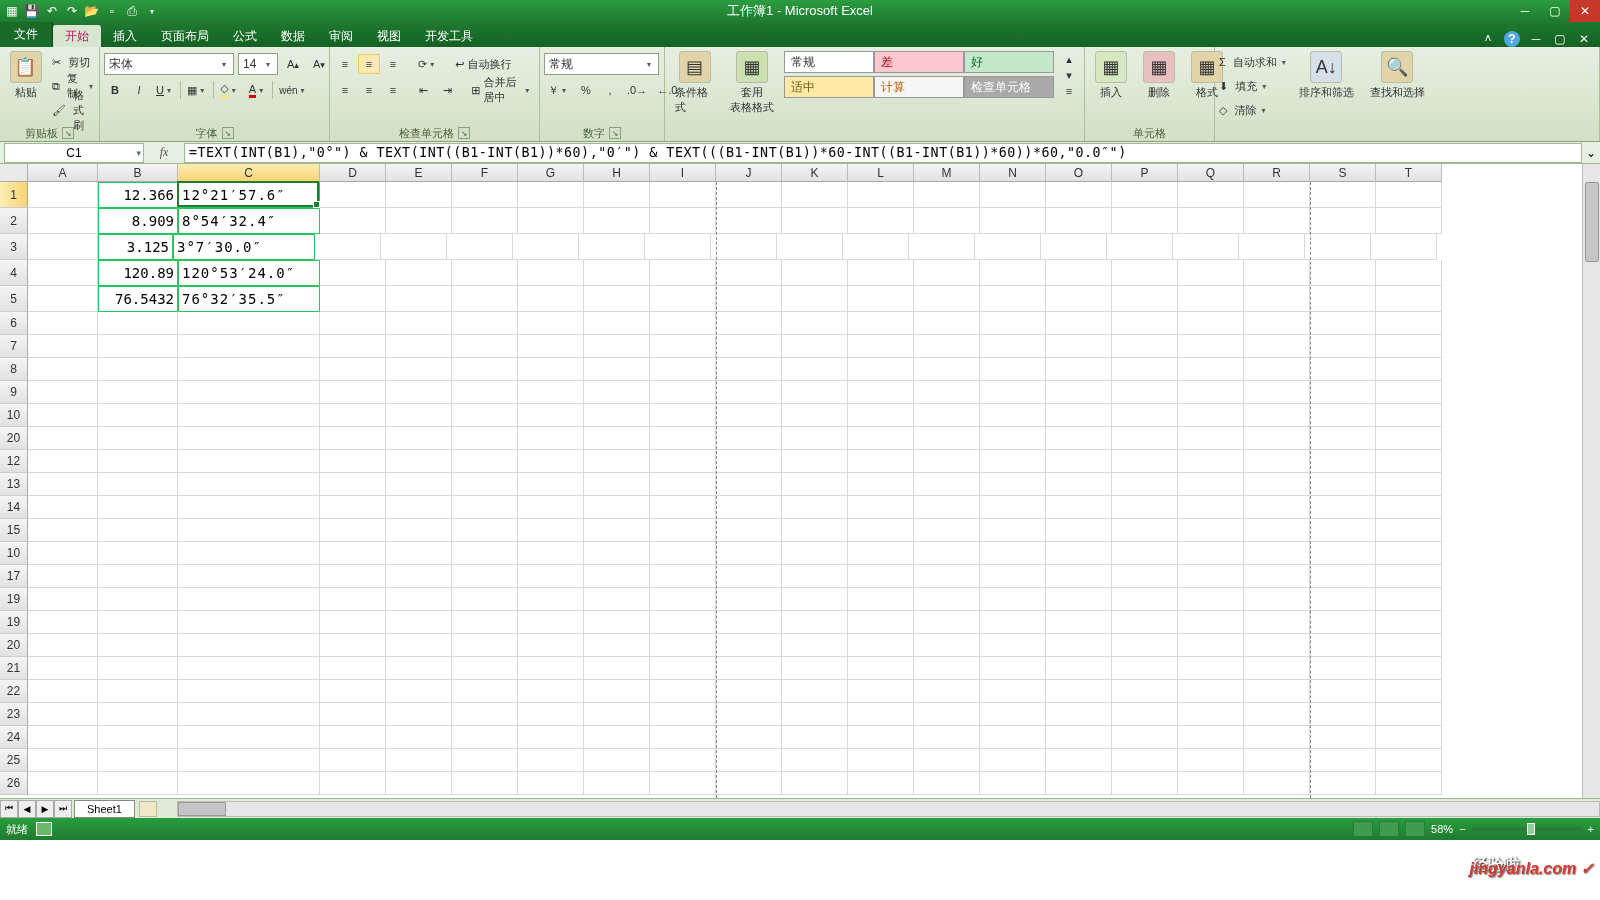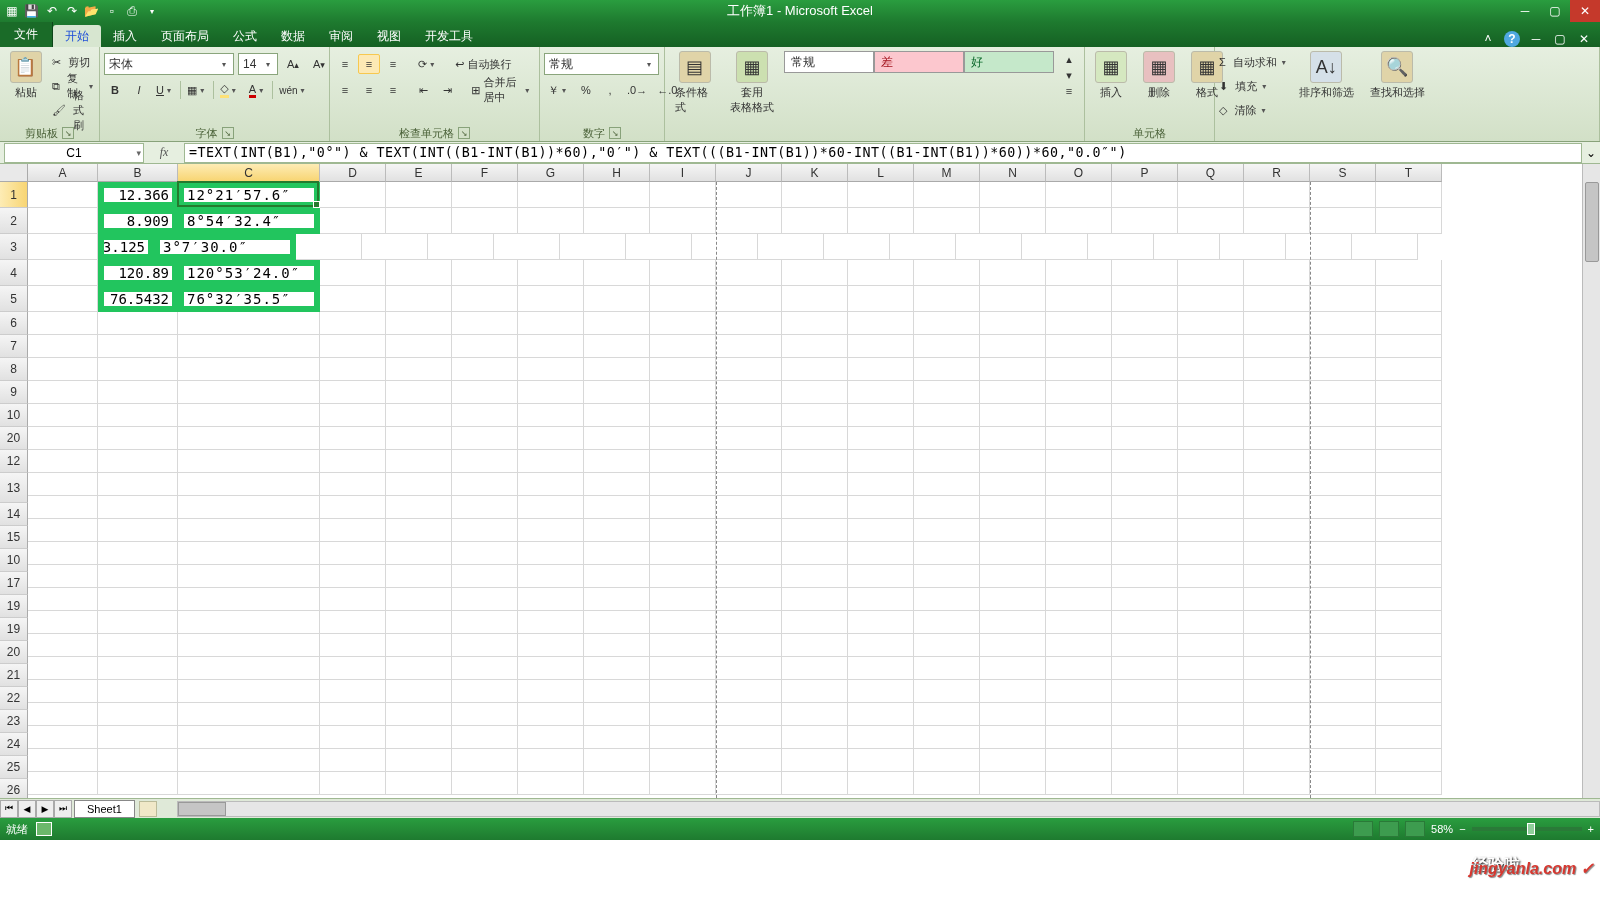--- a/index.html
+++ b/index.html
@@ -7,21 +7,21 @@
 .titlebar{height:22px;background:linear-gradient(to bottom,#2a9d3f,#1e7a2f);display:flex;align-items:center;color:#fff;font-size:11px;position:relative;}
 .titlebar .qat{display:flex;align-items:center;gap:4px;padding:0 4px;}
 .titlebar .qat .ic{width:16px;height:16px;display:flex;align-items:center;justify-content:center;font-size:12px;color:#fff;cursor:pointer;}
 .titlebar .title{position:absolute;left:50%;transform:translateX(-50%);font-size:13px;}
 .titlebar .winbtns{margin-left:auto;display:flex;}
 .titlebar .winbtns div{width:30px;height:22px;display:flex;align-items:center;justify-content:center;font-size:12px;}
 .titlebar .winbtns .close{background:#c5392b;}
 .tabbar{height:25px;background:linear-gradient(to bottom,#1e7a2f,#156023);display:flex;align-items:flex-end;color:#fff;font-size:12px;}
 .tabbar .file{background:#1a6b28;padding:4px 14px;height:25px;display:flex;align-items:center;border-right:1px solid #0c4518;}
 .tabbar .tab{padding:4px 12px;height:22px;display:flex;align-items:center;cursor:pointer;}
-.tabbar .tab.active{background:#d7e6d0;color:#1d4ed8;border-radius:3px 3px 0 0;}
+.tabbar .tab.active{background:#d7e6d0;color:#be185d;border-radius:3px 3px 0 0;}
 .tabbar .right{margin-left:auto;display:flex;gap:8px;padding-right:8px;color:#fff;font-size:12px;}
 .tabbar .right span{width:16px;height:16px;display:flex;align-items:center;justify-content:center;cursor:pointer;}
 .ribbon{height:95px;background:linear-gradient(to bottom,#e6efe0,#d2e0c7);border-bottom:1px solid #88a27a;display:flex;font-size:11px;color:#333;}
 .group{border-right:1px solid #acc09e;display:flex;flex-direction:column;padding:2px 4px 0 4px;}
 .group .body{flex:1;display:flex;align-items:flex-start;gap:4px;}
 .group .label{height:16px;text-align:center;font-size:11px;color:#4a6138;display:flex;align-items:center;justify-content:center;gap:4px;}
 .group .label .launcher{width:12px;height:12px;border:1px solid #88a27a;font-size:8px;display:flex;align-items:center;justify-content:center;}
 .vbtn{display:flex;flex-direction:column;align-items:center;justify-content:center;gap:2px;padding:2px 6px;cursor:pointer;}
 .vbtn .bigic{width:32px;height:32px;background:#e0d4a8;border:1px solid #bba;border-radius:3px;display:flex;align-items:center;justify-content:center;font-size:18px;}
 .smallrow{display:flex;align-items:center;gap:2px;height:22px;}
@@ -38,21 +38,21 @@
 .corner{position:absolute;left:0;top:0;width:28px;height:18px;background:#e9e9e9;border-right:1px solid #aaa;border-bottom:1px solid #aaa;}
 .colheads{position:absolute;left:28px;top:0;height:18px;display:flex;}
 .ch{background:linear-gradient(#f5f5f5,#e1e1e1);border-right:1px solid #bbb;border-bottom:1px solid #aaa;display:flex;align-items:center;justify-content:center;font-size:12px;color:#333;}
 .ch.sel{background:linear-gradient(#fdecb5,#f8d573);}
 .rowheads{position:absolute;left:0;top:18px;width:28px;}
 .rh{background:linear-gradient(#f5f5f5,#e1e1e1);border-right:1px solid #aaa;border-bottom:1px solid #ccc;display:flex;align-items:center;justify-content:center;font-size:12px;color:#333;}
 .rh.sel{background:linear-gradient(to right,#fdecb5,#f8d573);}
 .cells{position:absolute;left:28px;top:18px;}
 .cellsrow{display:flex;}
 .cell{border-right:1px solid #d8d8d8;border-bottom:1px solid #d8d8d8;font-size:14px;font-family:"SimSun",serif;padding:0 3px;display:flex;align-items:center;overflow:hidden;white-space:nowrap;}
-.cell.bord{border:6px solid #22c55e;text-align:center;}
+.cell.bord{border:1px solid #22c55e;text-align:center;}
 .seloutline{position:absolute;border:2px solid #247a2e;pointer-events:none;}
 .seloutline::after{content:"";position:absolute;right:-3px;bottom:-3px;width:5px;height:5px;background:#247a2e;border:1px solid #fff;}
 .vline{position:absolute;top:18px;bottom:0;border-left:1px dashed #888;}
 .vscroll{position:absolute;right:0;top:0;width:18px;height:634px;background:#e6e6e6;border-left:1px solid #bbb;}
 .vscroll .thumb{position:absolute;left:2px;width:14px;background:#c5c5c5;border:1px solid #999;border-radius:2px;}
 .sheettabs{height:20px;background:#dfe9d8;border-top:1px solid #9fb892;display:flex;align-items:center;font-size:11px;}
 .sheettabs .nav{display:flex;}
 .sheettabs .nav div{width:18px;height:18px;border:1px solid #aaa;background:#eee;display:flex;align-items:center;justify-content:center;font-size:9px;}
 .sheettabs .tab{background:#fff;border:1px solid #888;padding:0 12px;height:18px;display:flex;align-items:center;margin-left:2px;}
 .sheettabs .addtab{width:18px;height:16px;background:#f0e8c8;border:1px solid #bb9;margin-left:4px;}
@@ -234,20 +234,25 @@
           <div class="bigic" style="background:#cce0b0;">▦</div>
           <span style="white-space:pre;text-align:center;">套用
 表格格式</span>
         </div>
       <div style="display:flex;flex-direction:column;gap:3px;padding-top:2px;">
         <div style="display:flex;gap:0;">
           <div class="stylecell" style="background:#fff;">常规</div>
           <div class="stylecell" style="background:#fcc7ce;color:#a3151f;">差</div>
           <div class="stylecell" style="background:#c5e8ca;color:#0f6b2e;">好</div>
         </div>
+        <div style="display:flex;gap:0;">
+          <div class="stylecell" style="background:#fde9a8;color:#7a5b0a;">适中</div>
+          <div class="stylecell" style="background:#f5f5f5;color:#b85c00;">计算</div>
+          <div class="stylecell" style="background:#a9a9a9;color:#fff;">检查单元格</div>
+        </div>
       </div>
       <div style="display:flex;flex-direction:column;padding-top:2px;">
         <div class="btn" style="height:16px;">▴</div>
         <div class="btn" style="height:16px;">▾</div>
         <div class="btn" style="height:16px;">≡</div>
       </div>
     </div>
   </div>
 
   <div class="group" style="width:130px;">
@@ -331,21 +336,21 @@
       <div class="rh" style="height: 26px;">3</div>
       <div class="rh" style="height: 26px;">4</div>
       <div class="rh" style="height: 26px;">5</div>
       <div class="rh" style="height: 23px;">6</div>
       <div class="rh" style="height: 23px;">7</div>
       <div class="rh" style="height: 23px;">8</div>
       <div class="rh" style="height: 23px;">9</div>
       <div class="rh" style="height: 23px;">10</div>
       <div class="rh" style="height: 23px;">20</div>
       <div class="rh" style="height: 23px;">12</div>
-      <div class="rh" style="height: 30px;">13</div>
+      <div class="rh" style="height: 23px;">13</div>
       <div class="rh" style="height: 23px;">14</div>
       <div class="rh" style="height: 23px;">15</div>
       <div class="rh" style="height: 23px;">10</div>
       <div class="rh" style="height: 23px;">17</div>
       <div class="rh" style="height: 23px;">19</div>
       <div class="rh" style="height: 23px;">19</div>
       <div class="rh" style="height: 23px;">20</div>
       <div class="rh" style="height: 23px;">21</div>
       <div class="rh" style="height: 23px;">22</div>
       <div class="rh" style="height: 23px;">23</div>
@@ -393,21 +398,21 @@
         <div class="cell" style="width: 66px; height: 26px;"></div>
         <div class="cell" style="width: 66px; height: 26px;"></div>
         <div class="cell" style="width: 66px; height: 26px;"></div>
         <div class="cell" style="width: 66px; height: 26px;"></div>
         <div class="cell" style="width: 66px; height: 26px;"></div>
         <div class="cell" style="width: 66px; height: 26px;"></div>
         <div class="cell" style="width: 66px; height: 26px;"></div>
       </div>
       <div class="cellsrow">
         <div class="cell" style="width: 70px; height: 26px;"></div>
-        <div class="cell bord" style="width: 56px; height: 26px; justify-content: flex-end; font-family: SimSun, monospace;">3.125</div>
+        <div class="cell bord" style="width: 75px; height: 26px; justify-content: flex-end; font-family: SimSun, monospace;">3.125</div>
         <div class="cell bord" style="width: 142px; height: 26px; font-family: SimSun, monospace; letter-spacing: 1px;">3°7′30.0″</div>
         <div class="cell" style="width: 66px; height: 26px;"></div>
         <div class="cell" style="width: 66px; height: 26px;"></div>
         <div class="cell" style="width: 66px; height: 26px;"></div>
         <div class="cell" style="width: 66px; height: 26px;"></div>
         <div class="cell" style="width: 66px; height: 26px;"></div>
         <div class="cell" style="width: 66px; height: 26px;"></div>
         <div class="cell" style="width: 66px; height: 26px;"></div>
         <div class="cell" style="width: 66px; height: 26px;"></div>
         <div class="cell" style="width: 66px; height: 26px;"></div>

